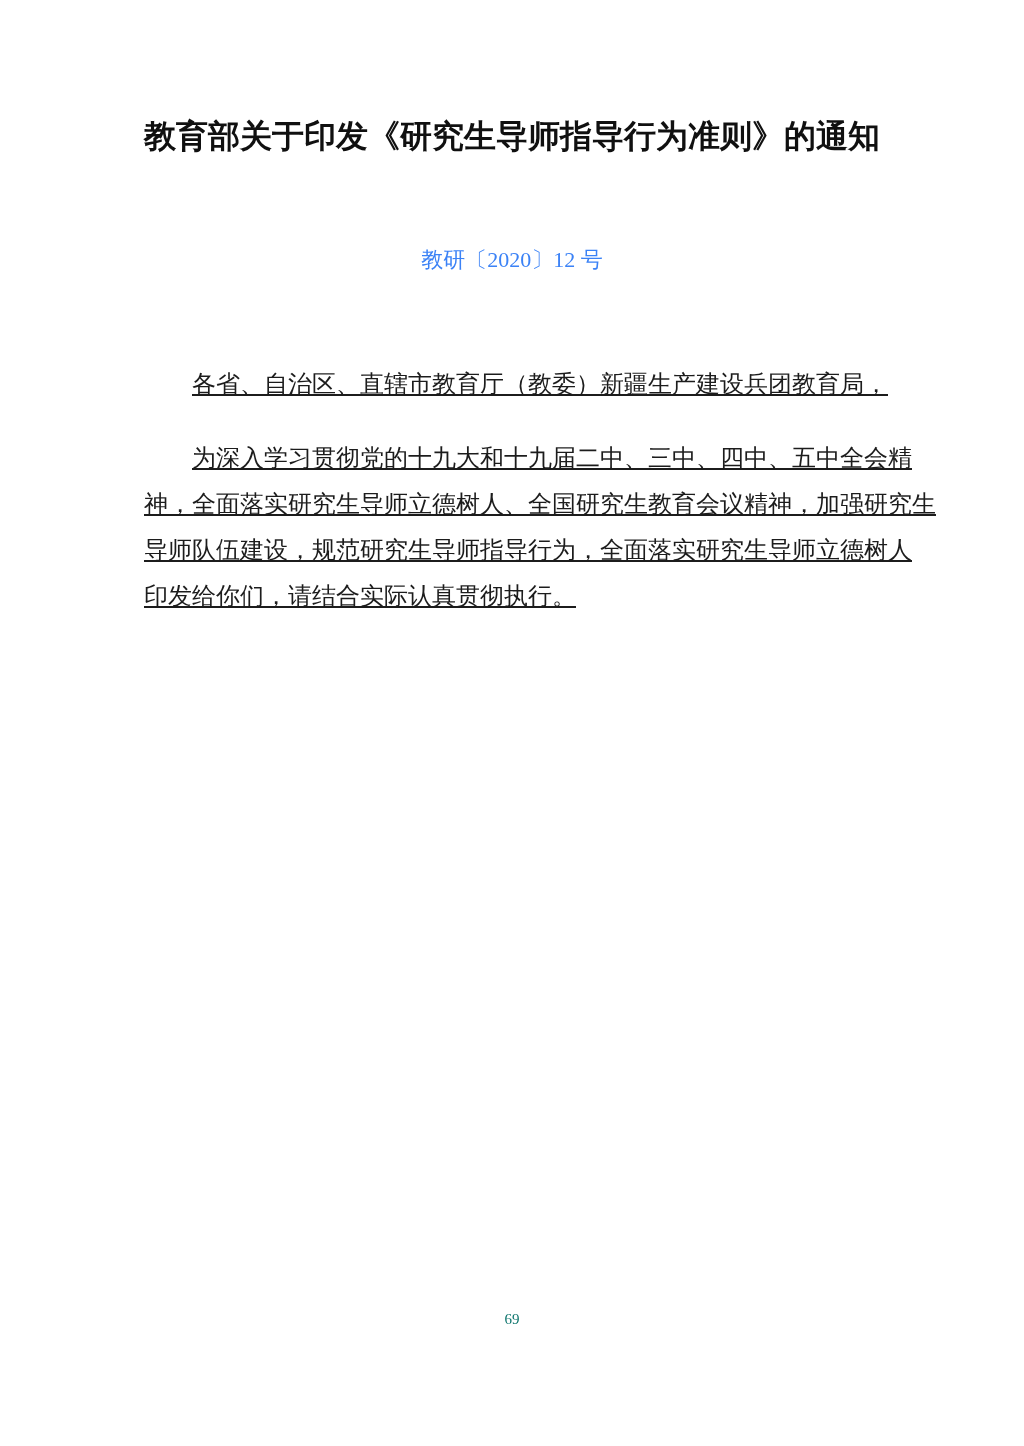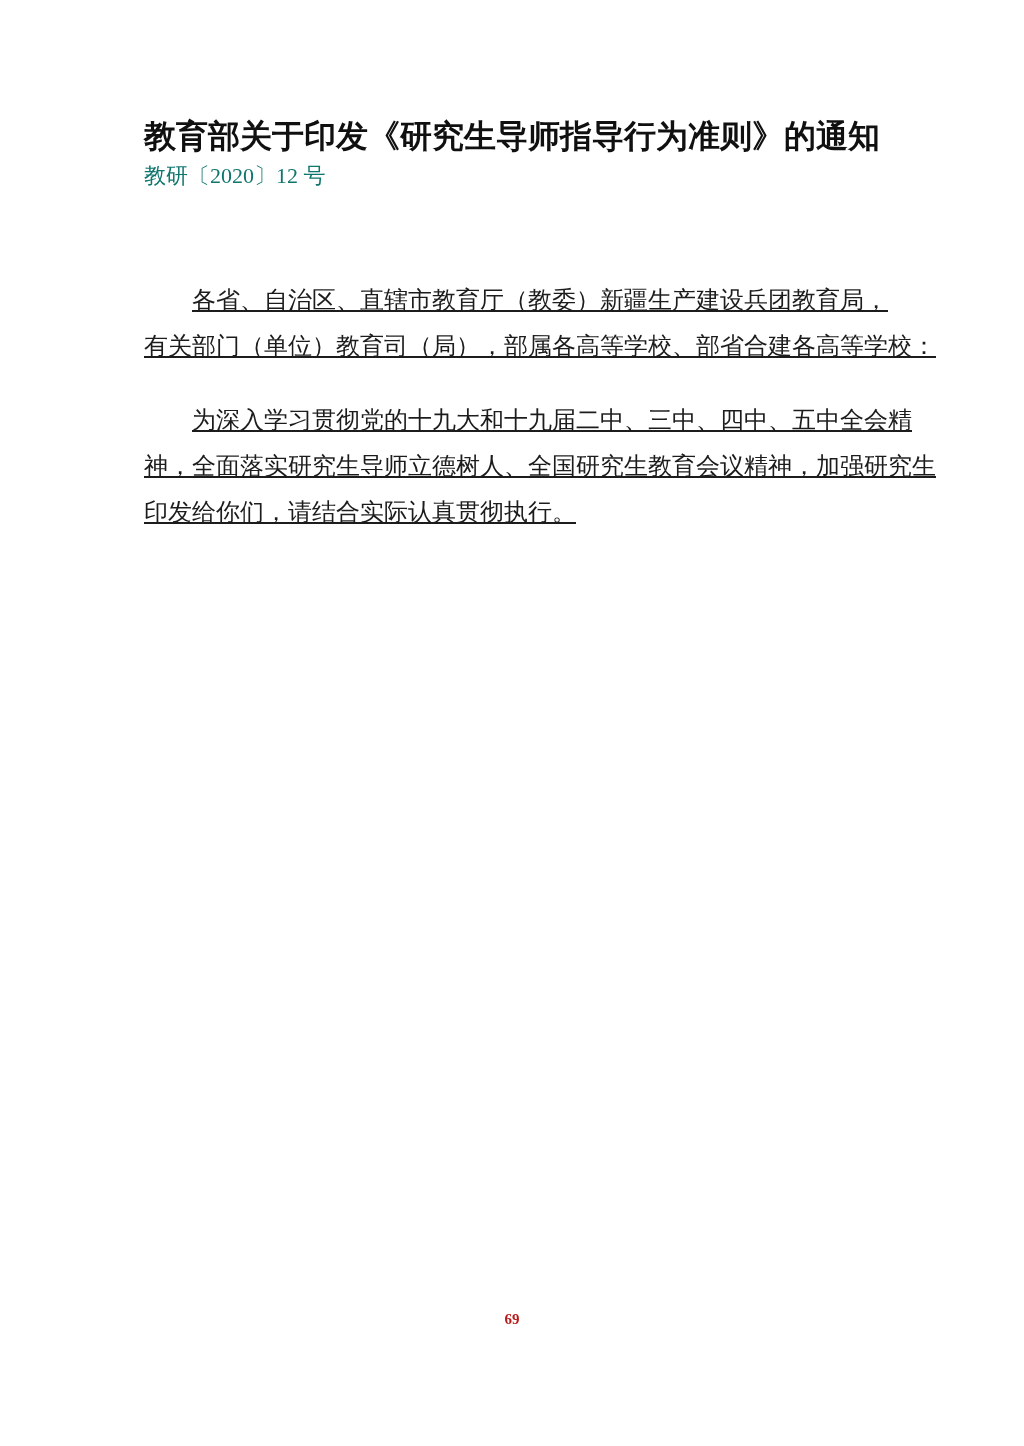--- a/index.html
+++ b/index.html
@@ -22,24 +22,25 @@
   }
   .title {
     margin: 112px 0 0 0;
     font-size: 32px;
     font-weight: 700;
     line-height: 48px;
     text-align: center;
     color: #101010;
   }
   .doc-number {
+    margin-top: 84px;
     font-size: 22px;
     line-height: 32px;
-    text-align: left;
-    color: #0f766e;
+    text-align: center;
+    color: #3b82f6;
   }
   .para {
     font-size: 24px;
   }
   .para .line {
     height: 46px;
     line-height: 46px;
     white-space: nowrap;
     text-decoration: underline;
   }
@@ -57,41 +58,40 @@
     margin-top: 28px;
   }
   .page-number {
     position: absolute;
     top: 1308px;
     left: 0;
     width: 100%;
     text-align: center;
     font-size: 15px;
     line-height: 22px;
-    color: #b91c1c;
-    font-weight: bold;
+    color: #0f766e;
   }
 </style>
 </head>
 <body>
 
 <div class="page">
   <div class="content">
 
     <h1 class="title">教育部关于印发《研究生导师指导行为准则》的通知</h1>
 
     <div class="doc-number">教研〔2020〕12 号</div>
 
     <div class="para addressee">
       <div class="line jl indent">各省、自治区、直辖市教育厅（教委）新疆生产建设兵团教育局，</div>
-      <div class="line">有关部门（单位）教育司（局），部属各高等学校、部省合建各高等学校：</div>
     </div>
 
     <div class="para body-para">
       <div class="line jl indent">为深入学习贯彻党的十九大和十九届二中、三中、四中、五中全会精</div>
       <div class="line jl">神，全面落实研究生导师立德树人、全国研究生教育会议精神，加强研究生</div>
+      <div class="line jl">导师队伍建设，规范研究生导师指导行为，全面落实研究生导师立德树人</div>
       <div class="line">印发给你们，请结合实际认真贯彻执行。</div>
     </div>
 
   </div>
 
   <div class="page-number">69</div>
 </div>
 
 </body></html>

